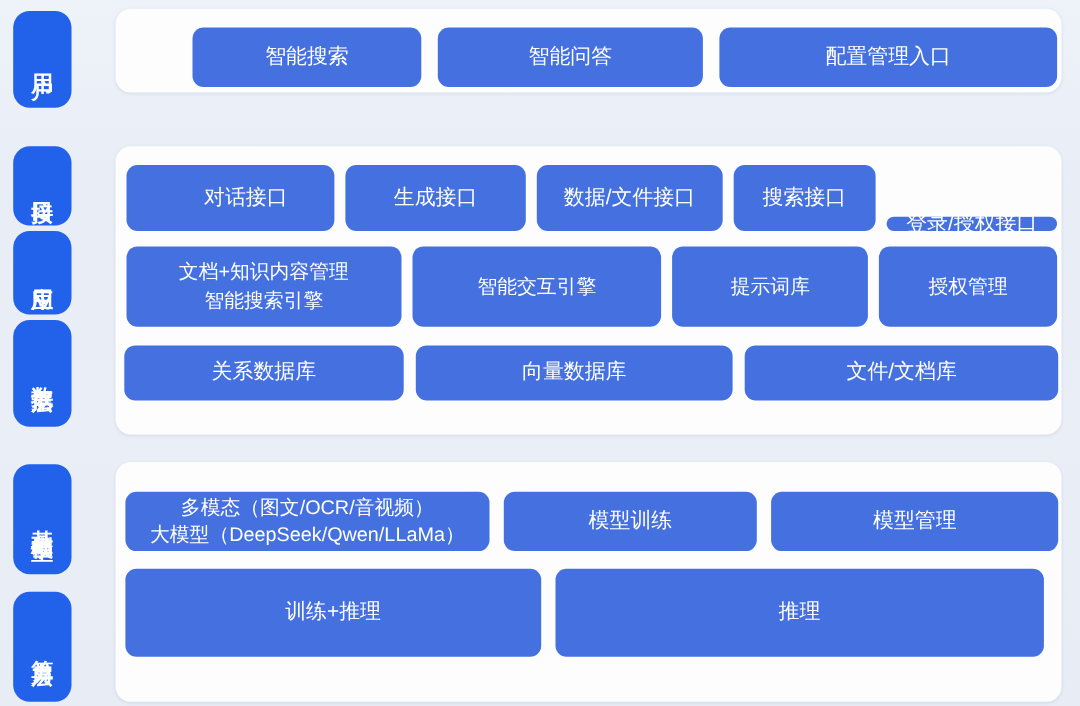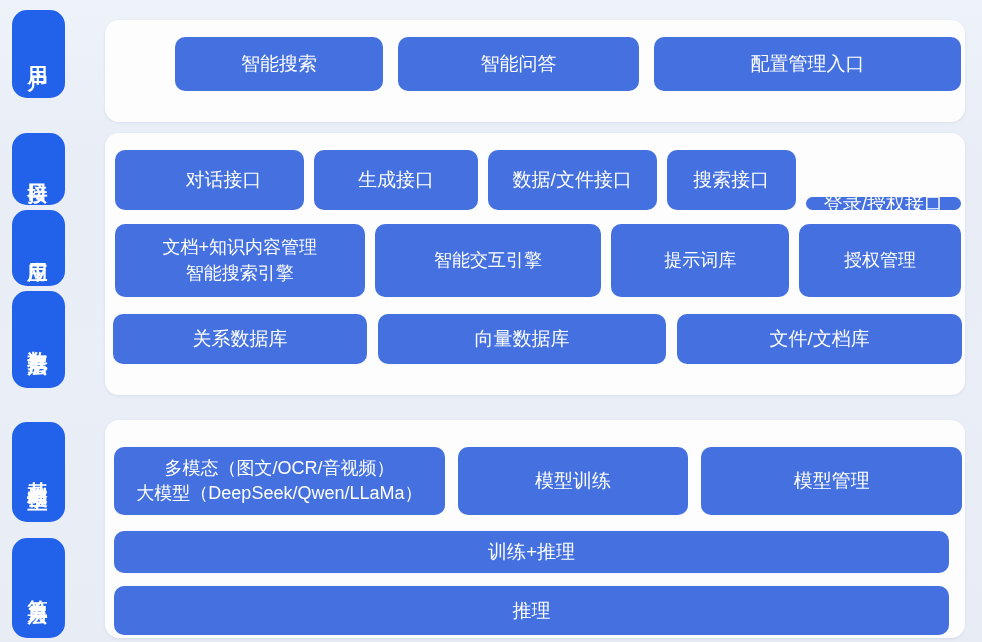--- a/index.html
+++ b/index.html
@@ -26,21 +26,21 @@
   .pill-model{top:422px;height:100px;}
   .pill-compute{top:538px;height:100px;}
 
   
   .panel{
     position:absolute;left:105px;width:860px;
     background:#fdfdfe;border-radius:14px;
     box-shadow:0 1px 3px rgba(110,130,170,.14);
     box-sizing:border-box;
   }
-  .panel-user{top:8px;height:102px;margin-top:12px;}
+  .panel-user{top:8px;height:76px;}
   .panel-mid{top:133px;height:262px;}
   .panel-bottom{top:420px;height:218px;}
 
   .row{display:flex;box-sizing:border-box;}
   .btn{
     background:#4470e0;color:#fff;border-radius:10px;
     display:flex;flex-direction:column;align-items:center;justify-content:center;
     font-size:19px;text-align:center;line-height:1.35;
     box-sizing:border-box;
   }
@@ -52,24 +52,24 @@
 
   
   .row-if{margin-top:17px;padding:0 4px 0 10px;gap:10px;height:60px;}
   
   .row-app{margin-top:14px;padding:0 4px 0 10px;gap:10px;height:73px;}
   .row-app .btn{font-size:18px;line-height:1.4;}
   
   .row-data{margin-top:17px;padding:0 3px 0 8px;gap:11px;height:50px;}
 
   
-  .row-model{margin-top:27px;padding:0 3px 0 9px;gap:13px;height:68px;}
+  .row-model{margin-top:27px;padding:0 3px 0 9px;gap:13px;height:54px;}
   .row-model .btn-multiline{font-size:18px;line-height:1.4;}
   
-  .row-compute{margin-top:16px;padding:0 16px 0 9px;gap:13px;height:104px;flex-direction:column;}
+  .row-compute{margin-top:16px;padding:0 16px 0 9px;gap:13px;height:80px;}
 
   
   .f210{flex:210 0 0;} .f243{flex:243 0 0;} .f310{flex:310 0 0;}
   .f167{flex:167 0 0;padding-left:28px;} .f170{flex:170 0 0;} .f175{flex:175 0 0;} .f134{flex:134 0 0;} .f161{flex:161 0 0;margin-top:47px;}
   .f250{flex:250 0 0;align-items:center;} .f227{flex:227 0 0;} .f178{flex:178 0 0;} .f162{flex:162 0 0;}
   .f255{flex:255 0 0;} .f290{flex:290 0 0;} .f286{flex:286 0 0;}
   .f330{flex:330 0 0;} .f230{flex:230 0 0;} .f260{flex:260 0 0;}
   .f385{flex:385 0 0;} .f453{flex:453 0 0;}
 </style>
 </head>

